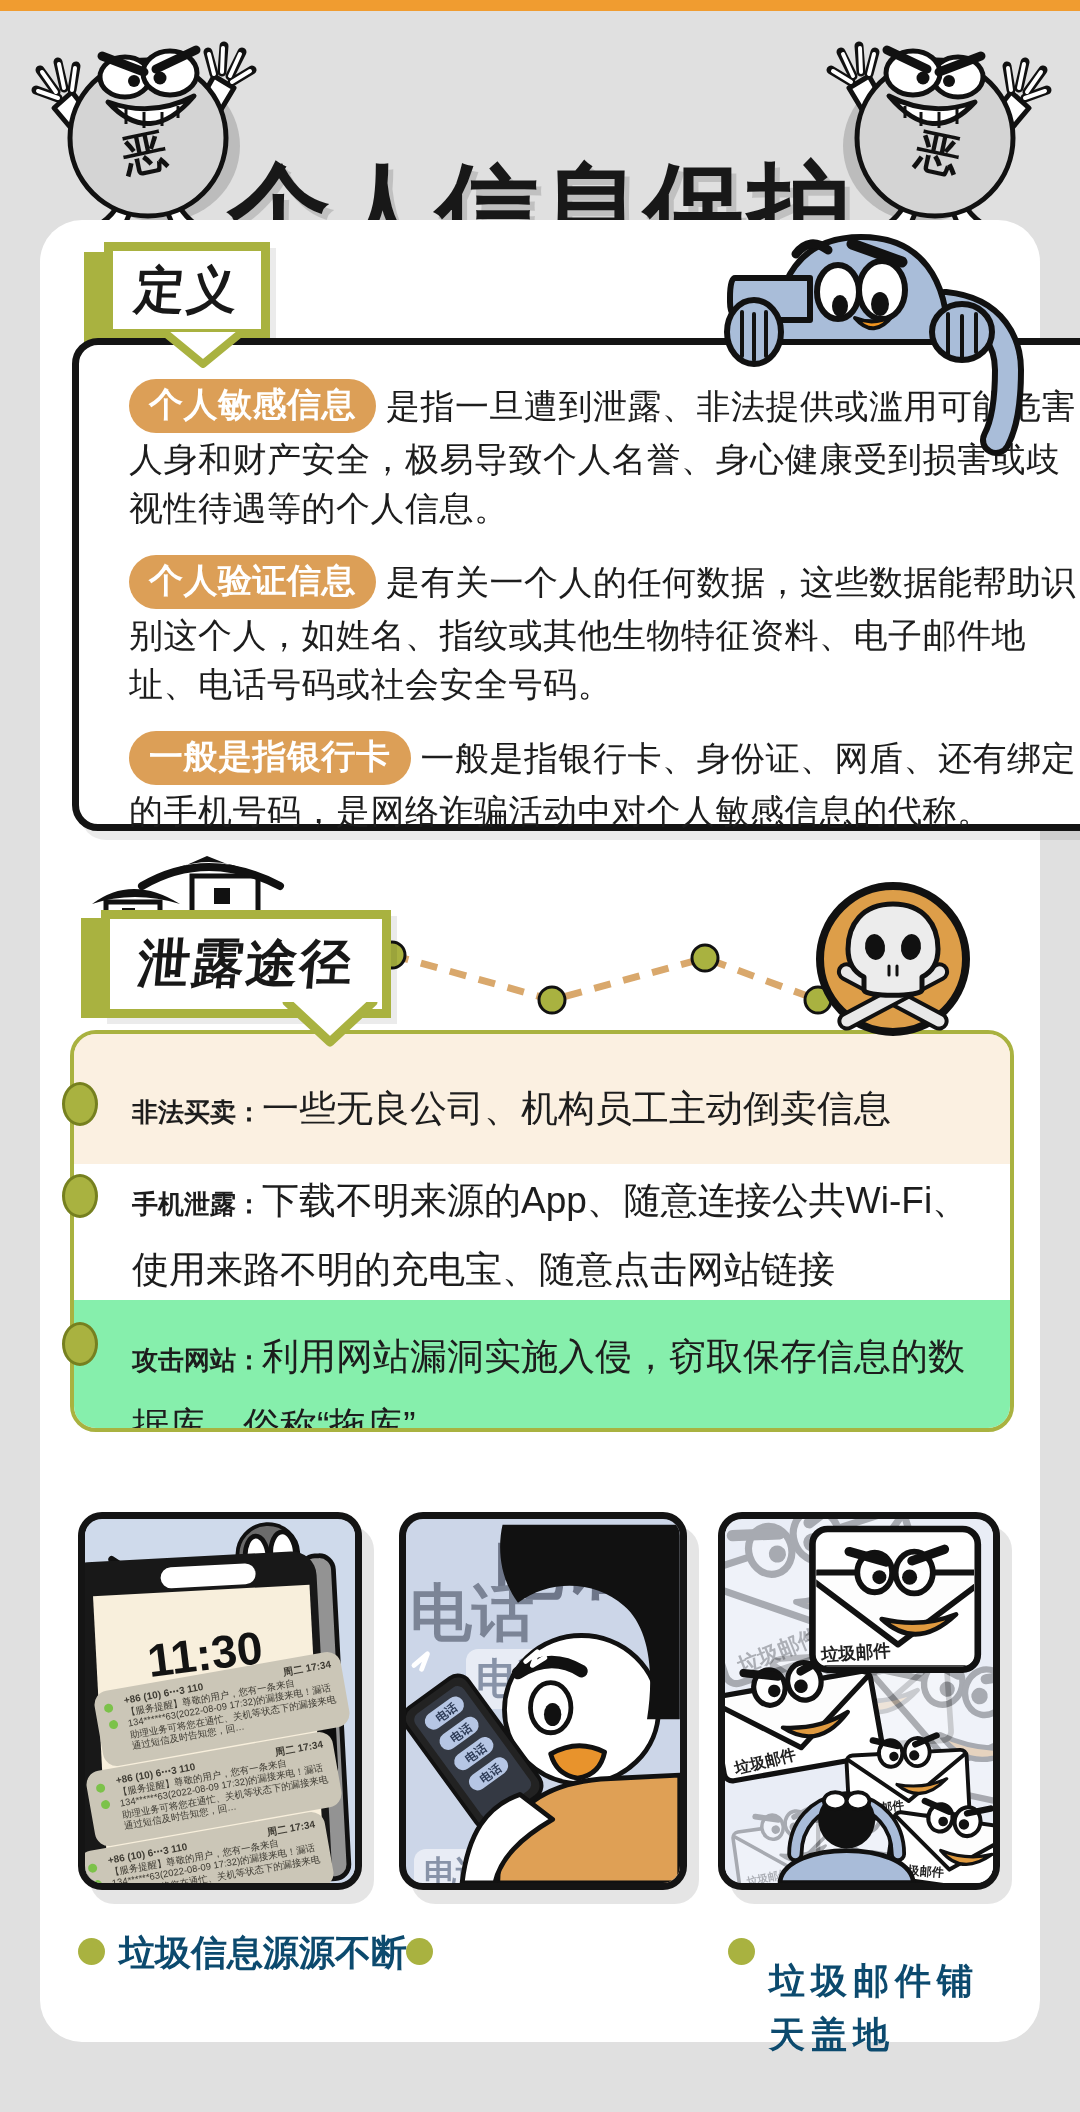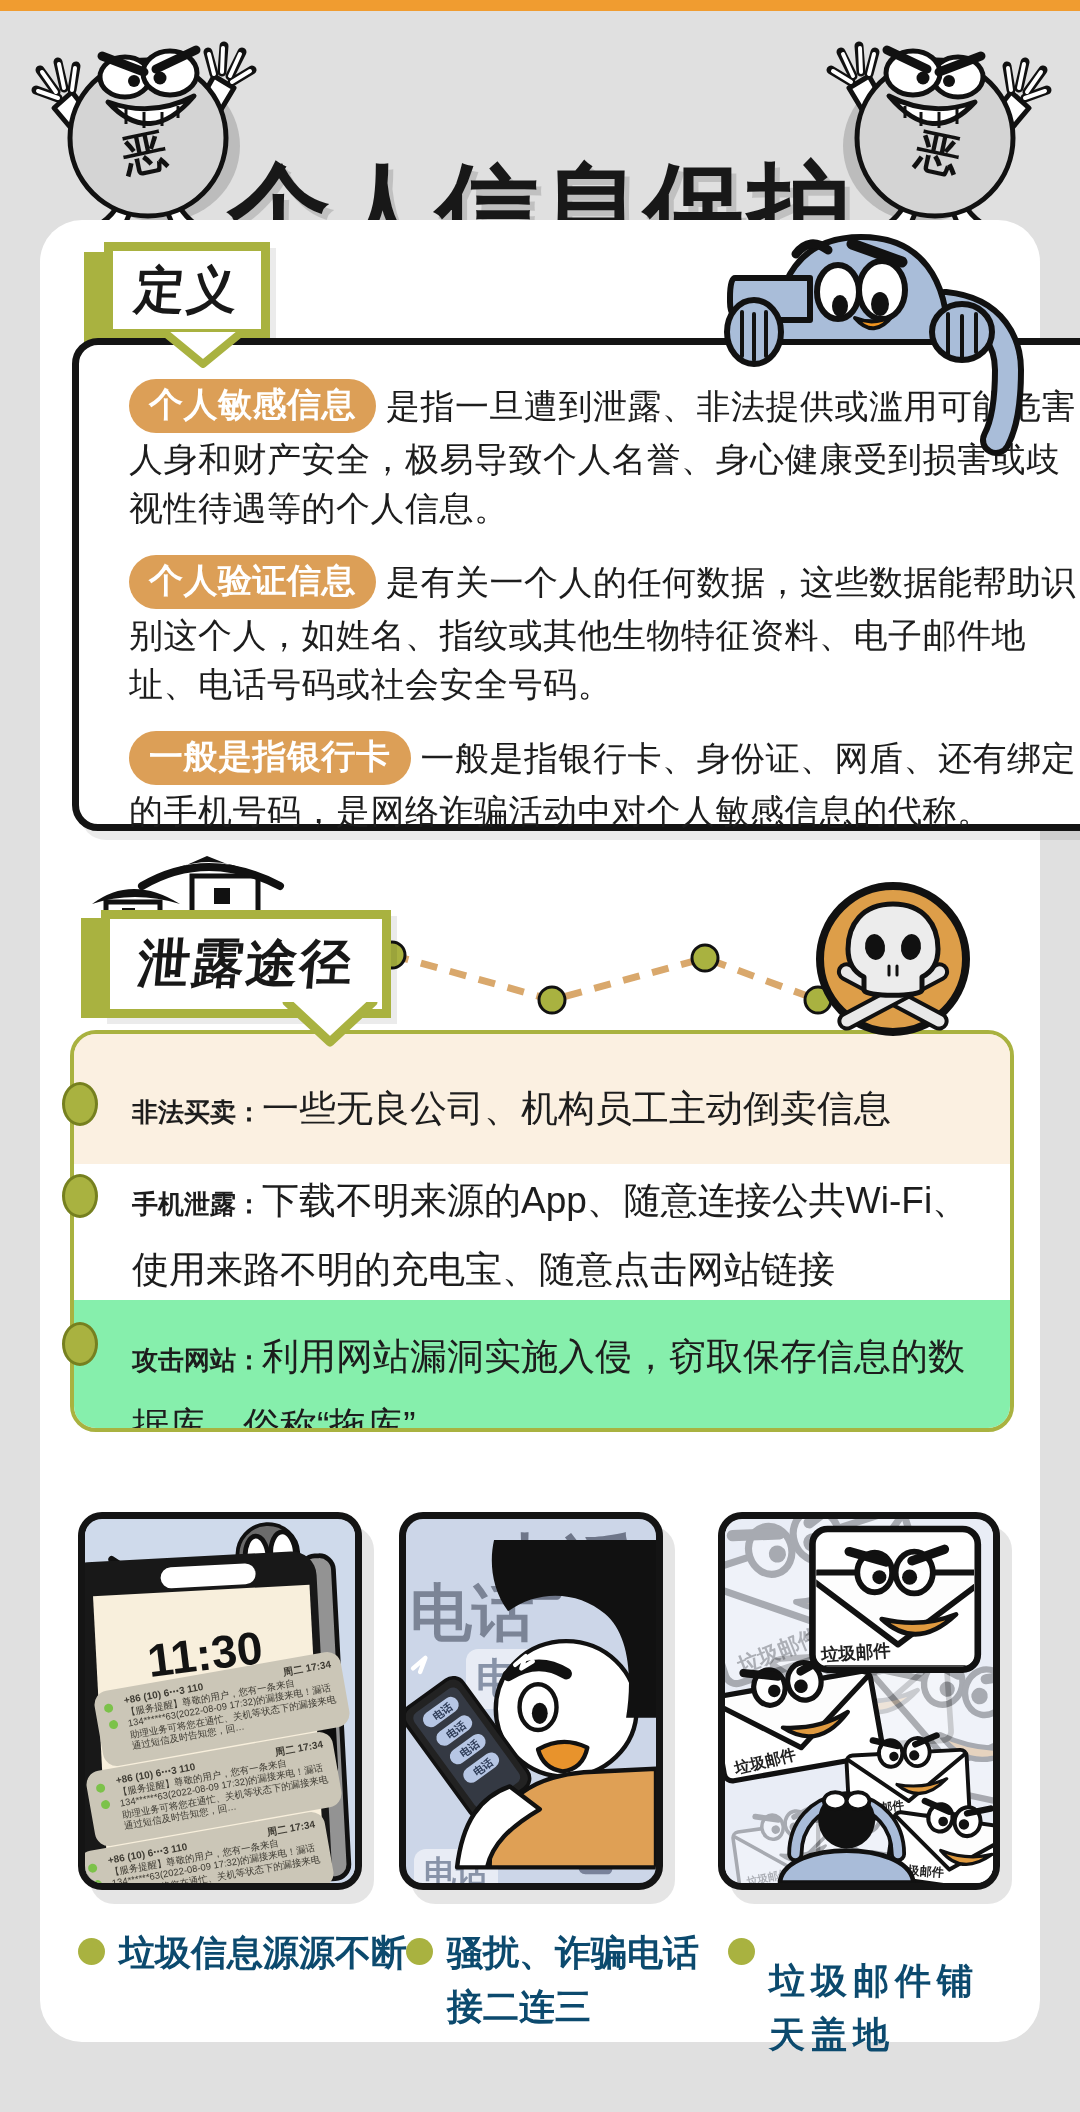--- a/index.html
+++ b/index.html
@@ -54,21 +54,21 @@
   .row1{height:130px;background:#fbf0e1;padding-top:42px;}
   .row2{height:136px;background:#ffffff;padding-top:4px;}
   .row3{height:128px;background:#86efac;padding-top:24px;}
   .leak-dot{position:absolute;width:30px;height:38px;border-radius:50%;background:#a9b240;
             border:3px solid #76801f;z-index:3;}
 
   
   .card{position:absolute;top:1512px;height:378px;border:7px solid #141414;border-radius:24px;
         box-sizing:border-box;overflow:hidden;z-index:2;box-shadow:12px 14px 0 rgba(0,0,0,0.10);}
   .card1{left:78px;width:284px;background:#cfdaeb;}
-  .card2{left:399px;width:264px;background:#ccd6e8;}
+  .card2{left:399px;width:288px;background:#ccd6e8;}
   .card3{left:718px;width:282px;background:#e9edf6;}
   .card svg.illu{position:absolute;left:0;top:0;width:100%;height:100%;}
 
   .time{position:absolute;left:40px;top:108px;width:160px;text-align:center;font-size:46px;
         font-weight:bold;color:#131313;transform:rotate(-7deg);z-index:3;}
   .sms{position:absolute;width:250px;height:76px;background:#cbc6b7;border-radius:14px;
        transform:rotate(-10deg);font-size:9.5px;line-height:11.5px;color:#3e3b33;
        padding:7px 10px 7px 30px;box-sizing:border-box;overflow:hidden;z-index:3;}
   .sms::before{content:"";position:absolute;left:9px;top:13px;width:9px;height:9px;border-radius:50%;
        background:#7cc24a;box-shadow:2px 17px 0 #7cc24a;}
@@ -438,24 +438,20 @@
 
   <div class="cap cap1">
     <span class="cap-dot"></span>
     <div class="cap-text">
       <div>垃圾信息源源不断</div>
       <div></div>
     </div>
   </div>
   <div class="cap cap2">
     <span class="cap-dot"></span>
-    <div class="cap-text">
-      <div>骚扰、诈骗电话</div>
-      <div>接二连三</div>
-    </div>
   </div>
   <div class="cap cap3">
     <span class="cap-dot"></span>
     <div class="cap-text">
       <div>垃圾邮件铺</div>
       <div>天盖地</div>
     </div>
   </div>
 </div>
 

